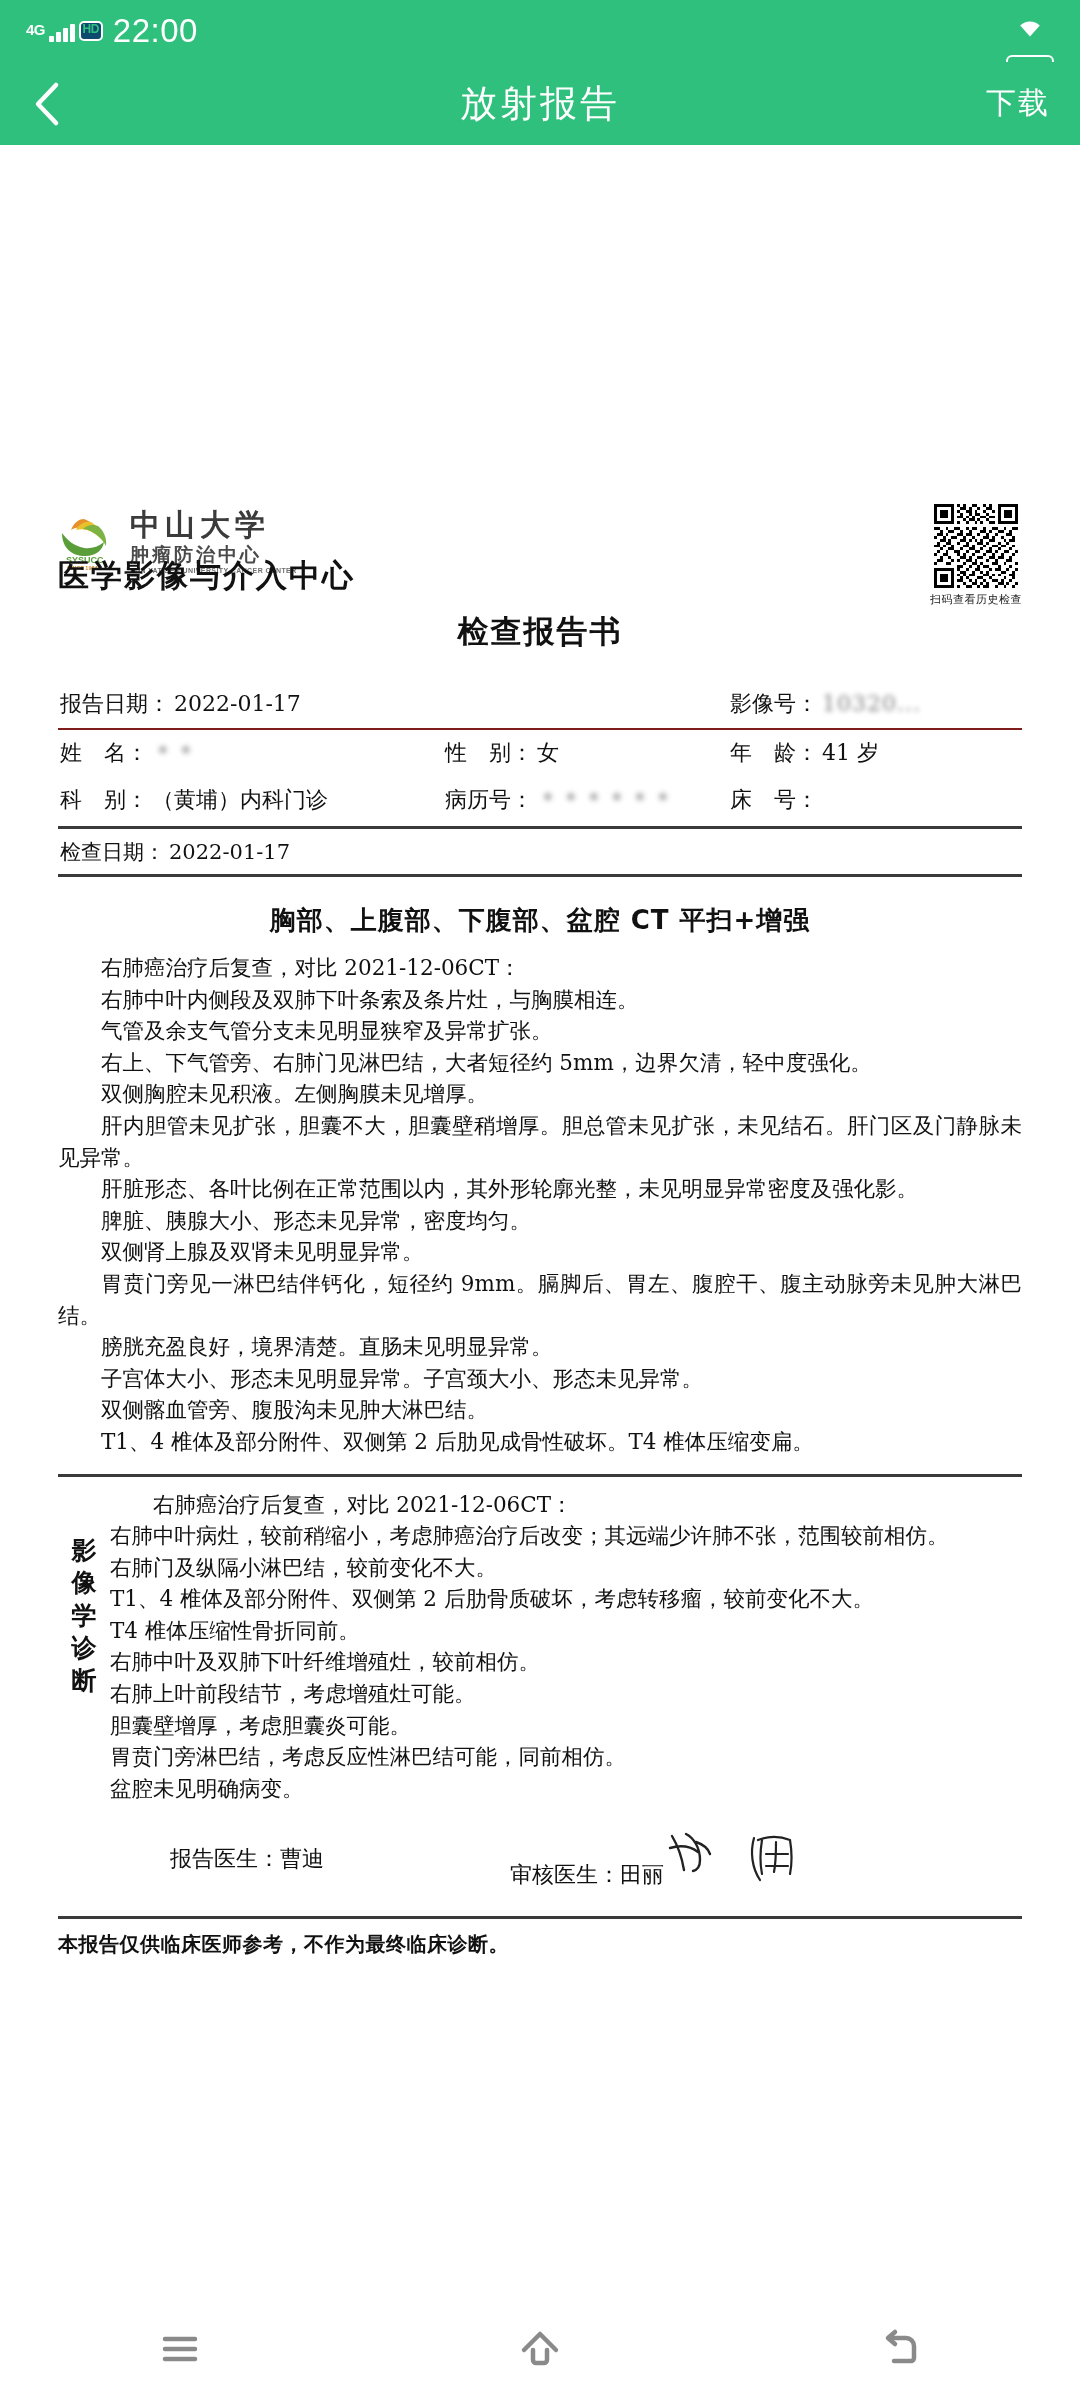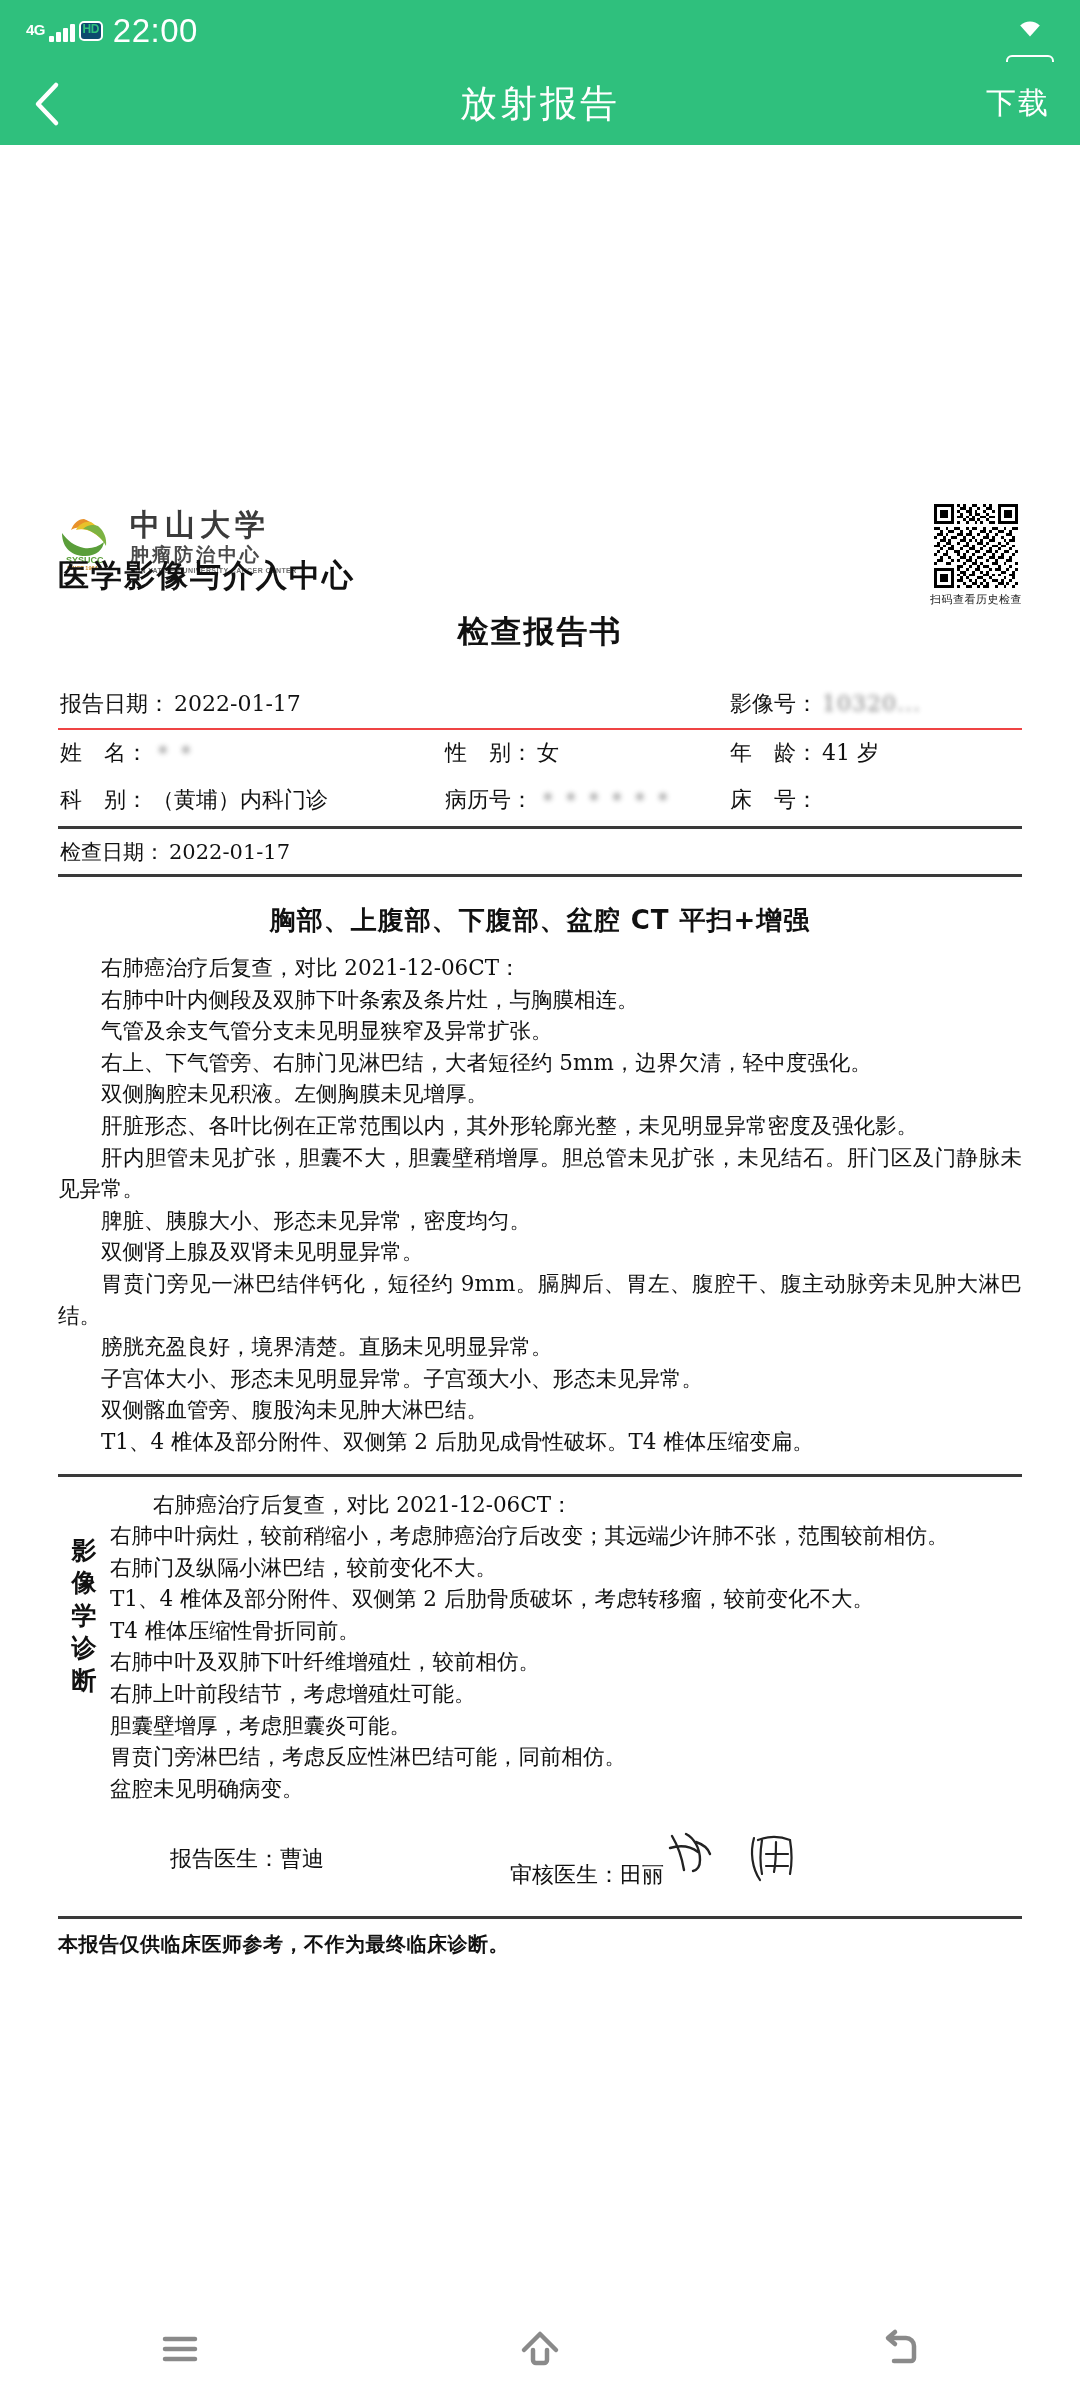--- a/index.html
+++ b/index.html
@@ -95,21 +95,21 @@
   }
   .doc-title2{
     text-align:center;font-size:31px;font-weight:bold;
     letter-spacing:2px;margin-top:14px;
     font-family:"DejaVu Sans",sans-serif;
   }
 
   
   .info{margin-top:28px;font-size:22px;}
   .info-row{display:flex;padding:8px 2px 9px;}
-  .info-row.l-bot{border-bottom:2px solid #ef4444;}
+  .info-row.l-bot{border-bottom:2px solid #7f1d1d;}
   .cell{display:flex;align-items:baseline;}
   .c1{width:385px;}
   .c2{width:285px;}
   .c3{flex:1;}
   .lbl{white-space:pre;}
   .val{margin-left:4px;}
   .redact{
     display:inline-block;filter:blur(2.6px);opacity:.62;
     color:#333;letter-spacing:1px;
   }
@@ -493,22 +493,22 @@
     </div>
 
     <div class="exam-title">胸部、上腹部、下腹部、盆腔 CT 平扫+增强</div>
 
     <div class="findings">
       <p>右肺癌治疗后复查，对比 2021-12-06CT：</p>
       <p>右肺中叶内侧段及双肺下叶条索及条片灶，与胸膜相连。</p>
       <p>气管及余支气管分支未见明显狭窄及异常扩张。</p>
       <p>右上、下气管旁、右肺门见淋巴结，大者短径约 5mm，边界欠清，轻中度强化。</p>
       <p>双侧胸腔未见积液。左侧胸膜未见增厚。</p>
+      <p>肝内胆管未见扩张，胆囊不大，胆囊壁稍增厚。胆总管未见扩张，未见结石。肝门区及门静脉未见异常。</p>
       <p>肝脏形态、各叶比例在正常范围以内，其外形轮廓光整，未见明显异常密度及强化影。</p>
-      <p>肝内胆管未见扩张，胆囊不大，胆囊壁稍增厚。胆总管未见扩张，未见结石。肝门区及门静脉未见异常。</p>
       <p>脾脏、胰腺大小、形态未见异常，密度均匀。</p>
       <p>双侧肾上腺及双肾未见明显异常。</p>
       <p>胃贲门旁见一淋巴结伴钙化，短径约 9mm。膈脚后、胃左、腹腔干、腹主动脉旁未见肿大淋巴结。</p>
       <p>膀胱充盈良好，境界清楚。直肠未见明显异常。</p>
       <p>子宫体大小、形态未见明显异常。子宫颈大小、形态未见异常。</p>
       <p>双侧髂血管旁、腹股沟未见肿大淋巴结。</p>
       <p>T1、4 椎体及部分附件、双侧第 2 后肋见成骨性破坏。T4 椎体压缩变扁。</p>
     </div>
 
     <div class="sec-rule"></div>

